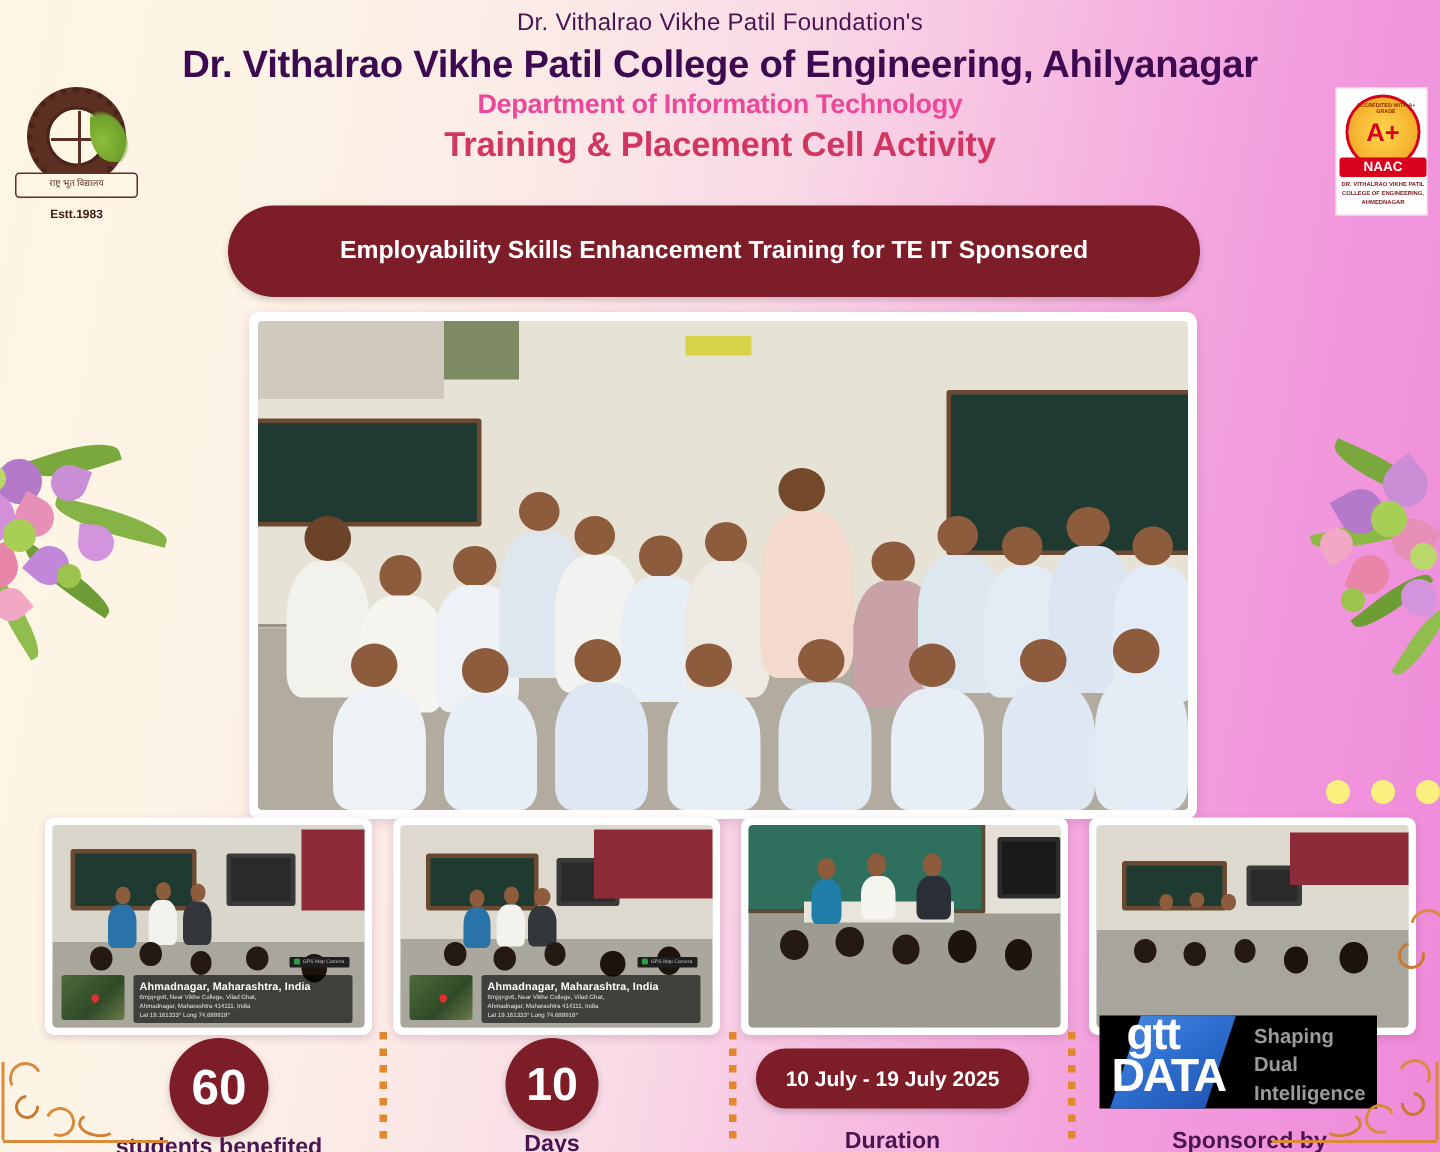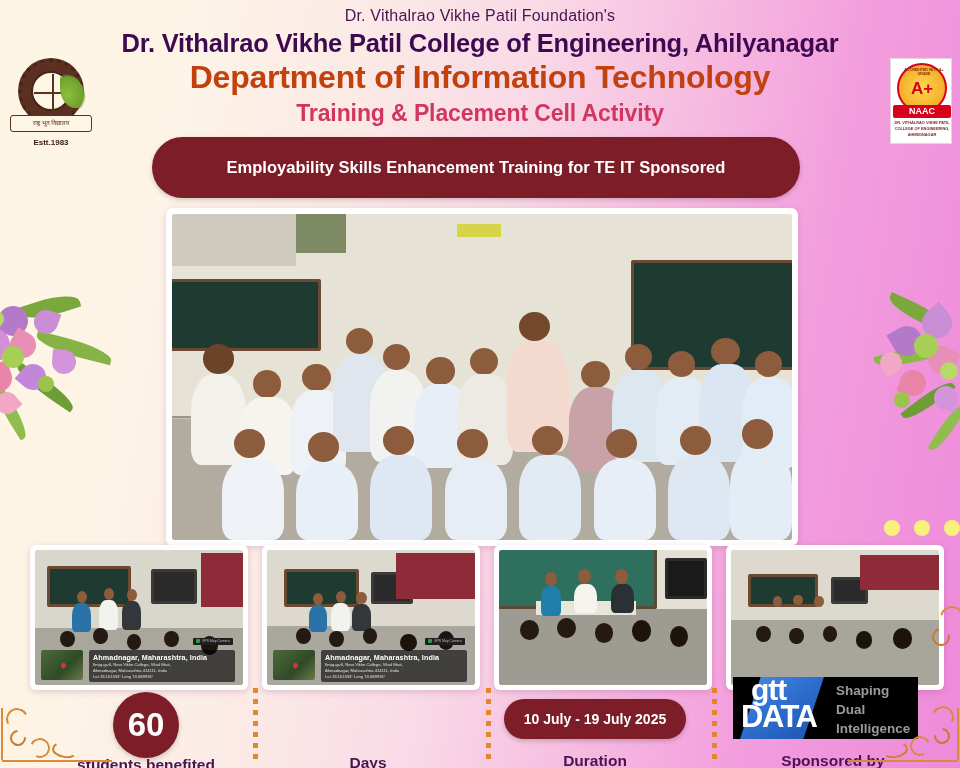--- a/index.html
+++ b/index.html
@@ -12,21 +12,21 @@
 
   
   .flower{ position:absolute; pointer-events:none; }
   .petal{ position:absolute; border-radius:50% 50% 50% 0; }
   .leafshape{ position:absolute; border-radius:0 70% 0 70%; }
 
   
   .hdr{ position:absolute; left:0; top:0; width:960px; height:205px; }
   .found{ text-align:center; font-size:16px; color:#4a1450; letter-spacing:.2px; padding-top:7px; }
   .t1{ text-align:center; font-size:25.5px; font-weight:bold; color:#3d0a52; line-height:1.16; margin-top:4px; letter-spacing:-.2px;}
-  .t2{ text-align:center; font-size:32px; font-weight:bold; color:#c2410c; line-height:1.16; letter-spacing:-.2px;}
+  .t2{ text-align:center; font-size:18px; font-weight:bold; color:#ec4899; line-height:1.16; letter-spacing:-.2px;}
   .t3{ text-align:center; font-size:23px; font-weight:bold; color:#d0365f; margin-top:4px; letter-spacing:-.1px;}
 
   .pill{
     position:absolute; left:152px; top:137px; width:648px; height:61px;
     background:#7d1d27; border-radius:32px; color:#fff;
     display:flex; flex-direction:column; align-items:center; justify-content:center;
     font-weight:bold; font-size:16.5px; line-height:1.45; text-align:center;
     box-shadow:0 2px 5px rgba(0,0,0,.18);
   }
 
@@ -395,20 +395,23 @@
   <i></i>
 </div>
 
 <div class="statsbar">
 
   <div class="circle" style="left:113px;top:2px;width:66px;height:66px;font-size:33px;">
     <span>60</span>
   </div>
   <div class="caplabel" style="left:46px;top:66px;width:200px;">students benefited</div>
 
+  <div class="circle" style="left:337px;top:2px;width:62px;height:62px;font-size:31px;">
+    <span>10</span>
+  </div>
   <div class="caplabel" style="left:308px;top:64px;width:120px;">Days</div>
 
   <div class="caplabel" style="left:535px;top:62px;width:120px;">Duration</div>
 
   <div class="caplabel" style="left:758px;top:62px;width:150px;">Sponsored by</div>
 
   <div class="dotdiv" style="left:253px;top:-2px;">
     <i></i>
       <i></i>
       <i></i>

